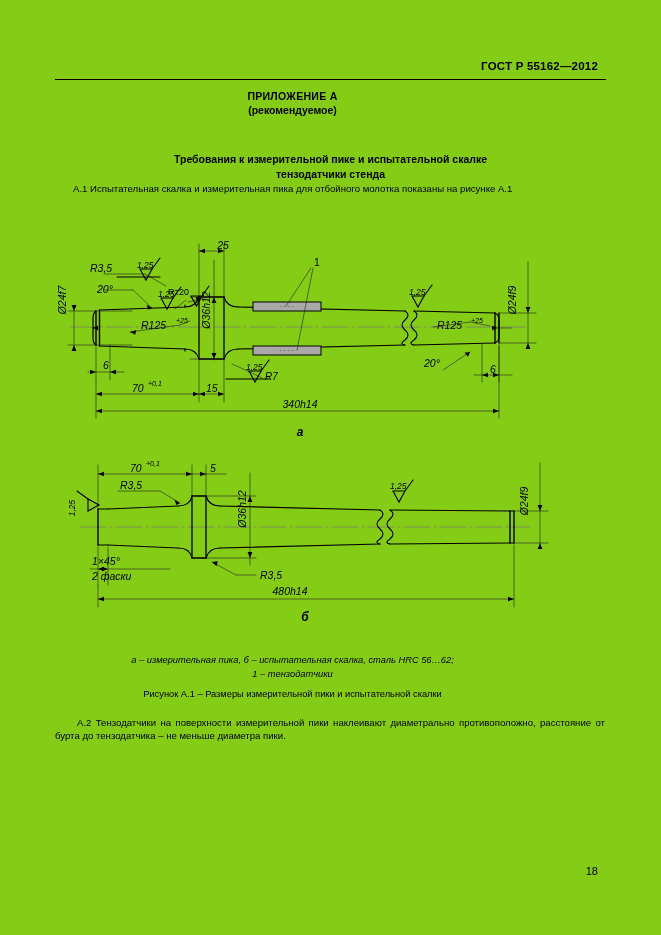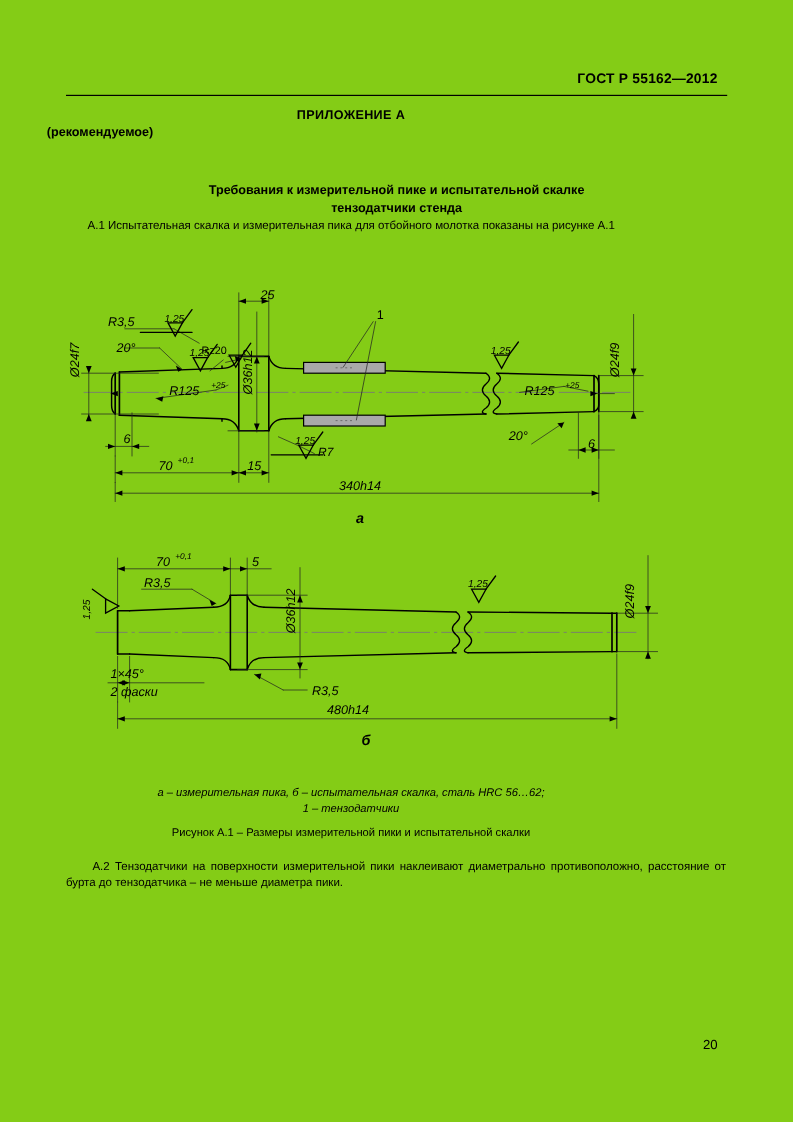--- a/index.html
+++ b/index.html
@@ -41,24 +41,23 @@
     text-align: center;
     font-size: 10.5px;
     font-weight: bold;
     letter-spacing: 0.3px;
   }
   .app-sub {
     position: absolute;
     top: 104px;
     left: 0;
     width: 585px;
-    text-align: left;
+    text-align: center;
     font-size: 10.5px;
     font-weight: bold;
-    padding-left: 39px;
   }
   .sec-title {
     position: absolute;
     top: 152px;
     left: 0;
     width: 661px;
     text-align: center;
     font-size: 10.5px;
     font-weight: bold;
     line-height: 15px;
@@ -440,15 +439,15 @@
     <span class="ital">а – измерительная пика, б – испытательная скалка, сталь HRC 56…62;</span><br>
     <span class="ital">1 – тензодатчики</span>
   </div>
 
   <div class="fig-caption" id="cap-fig">Рисунок А.1 – Размеры измерительной пики и испытательной скалки</div>
 
   <div class="para" id="para-a2">
     <span class="indent"></span><span>А.2 Тензодатчики на поверхности измерительной пики наклеивают диаметрально противоположно, расстояние от бурта до тензодатчика – не меньше диаметра пики.</span>
   </div>
 
-  <div class="page-num">20</div>
+  <div class="page-num">18</div>
 
 </div>
 
 </body></html>

